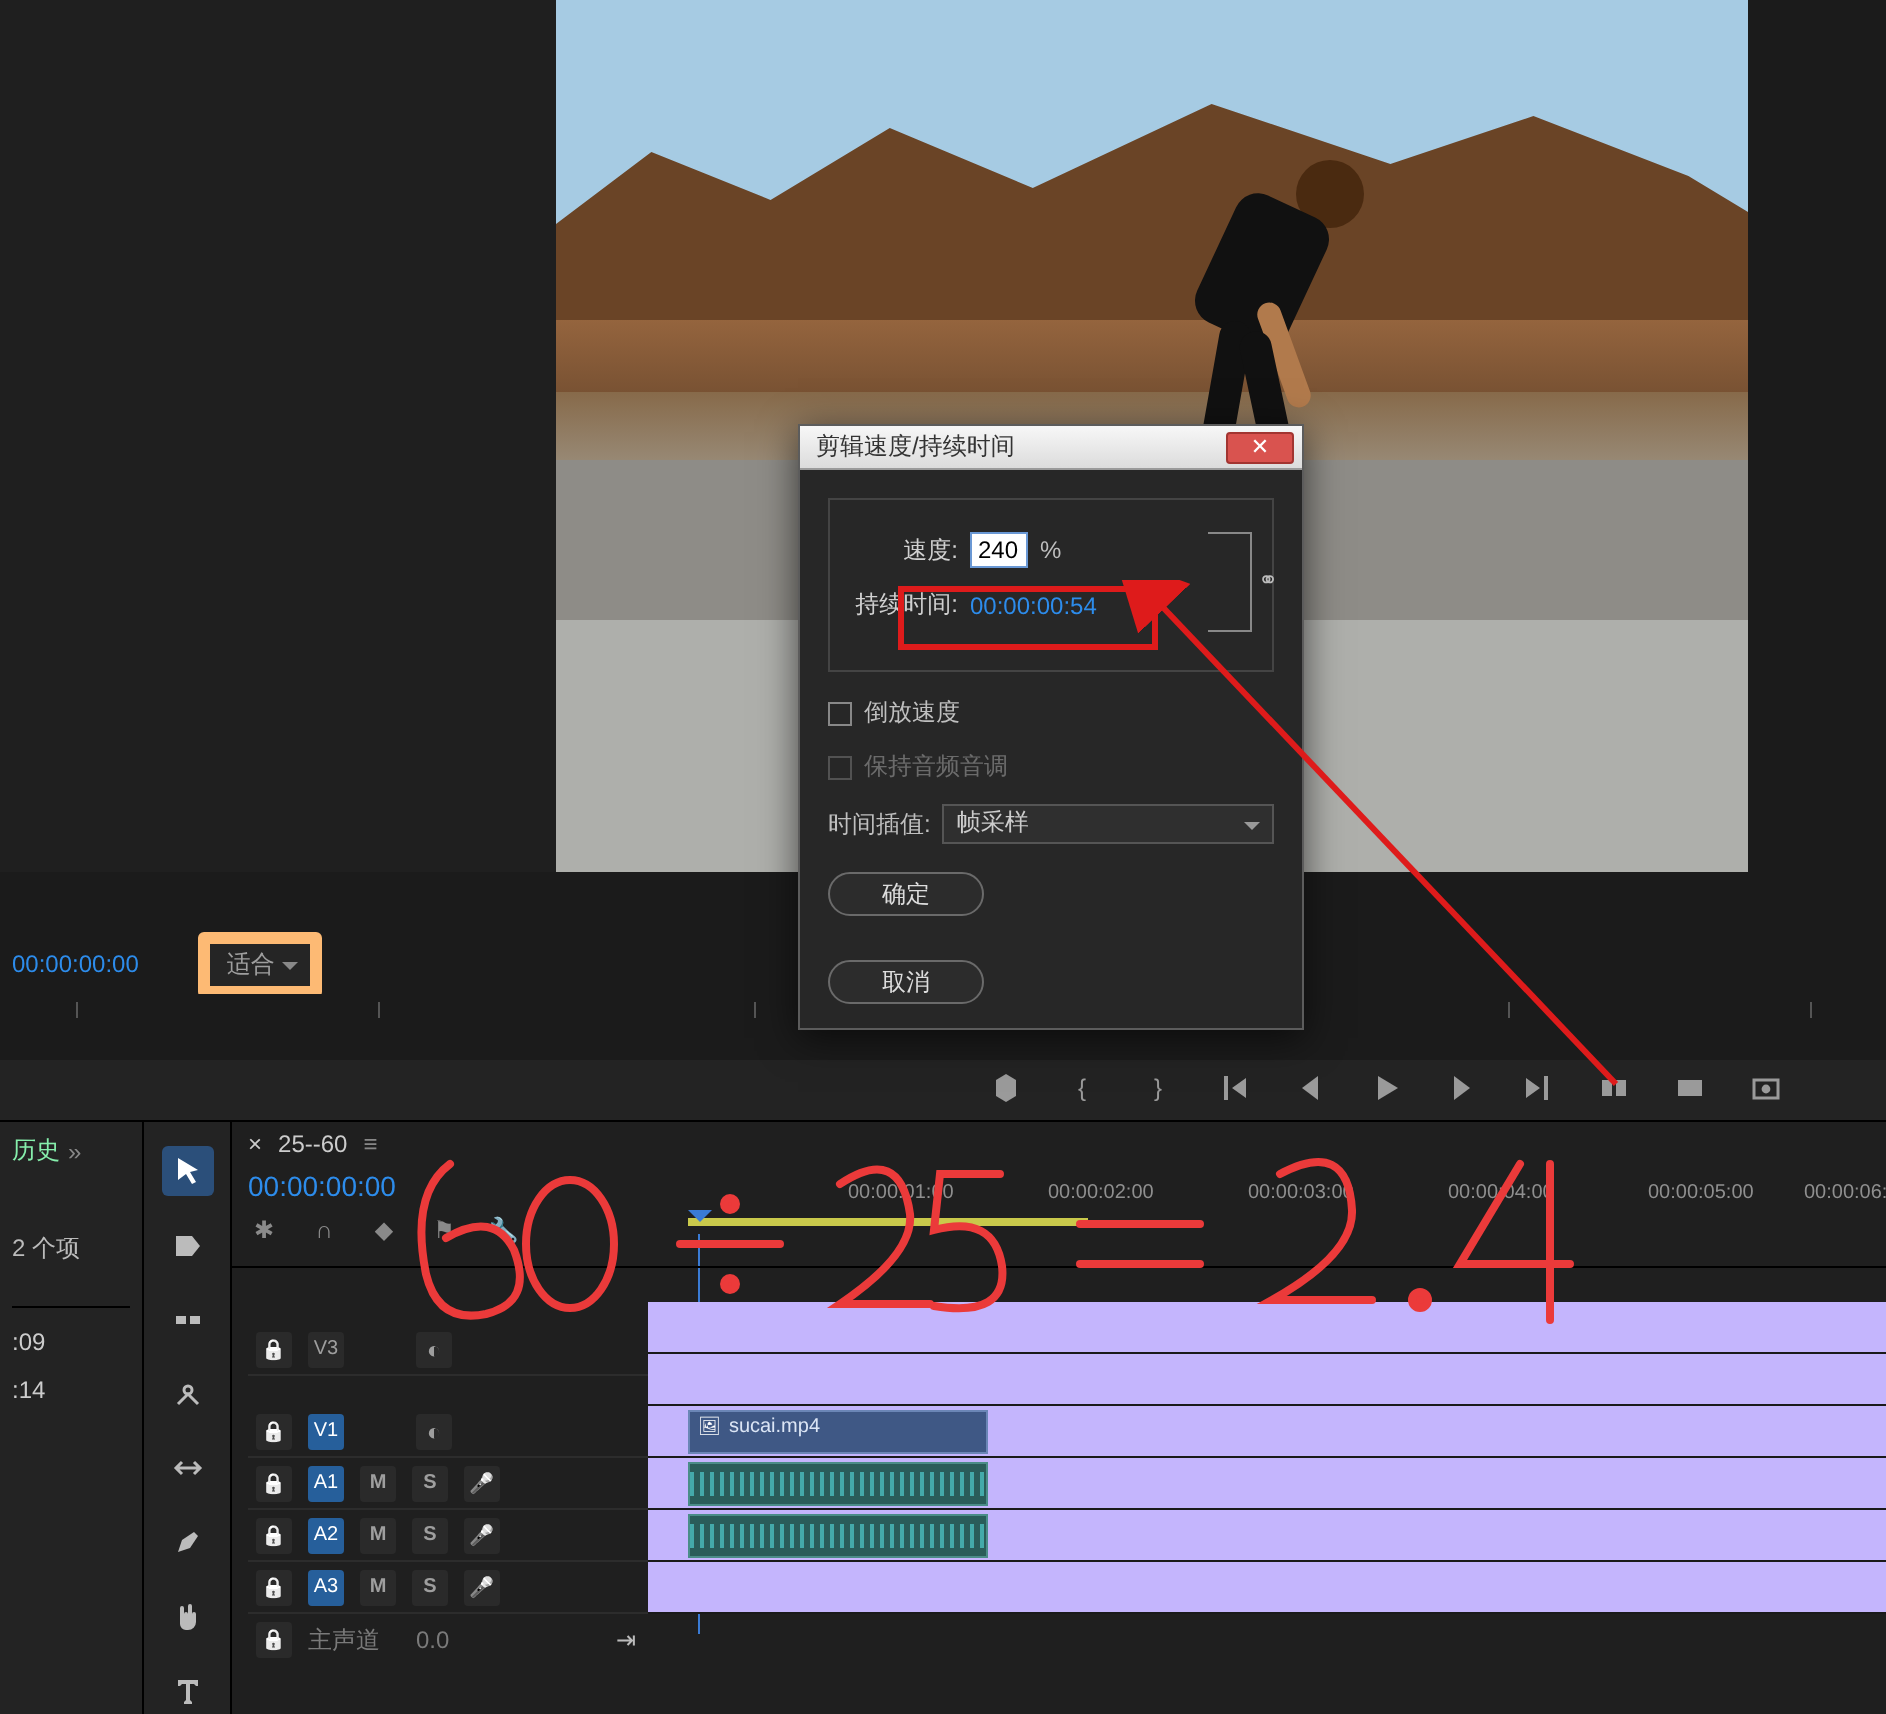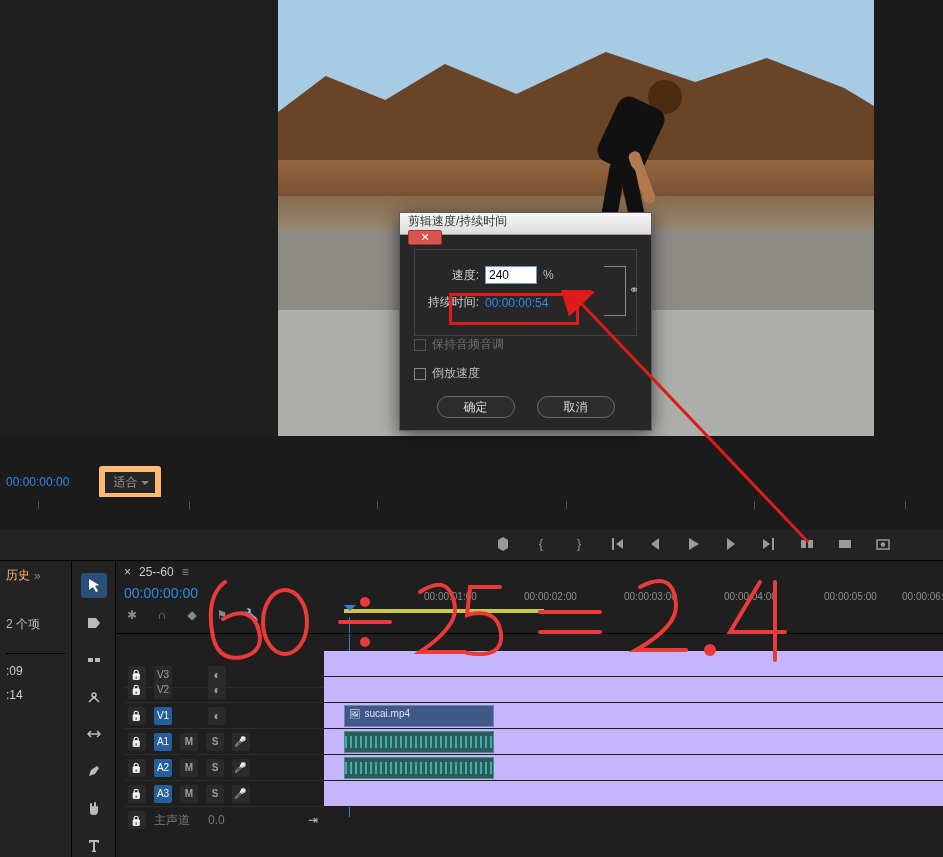--- a/index.html
+++ b/index.html
@@ -90,25 +90,24 @@
     width: 253px;
     background: #272727;
     border: 1px solid #5c5c5c;
     box-shadow: 0 4px 18px rgba(0,0,0,.6);
     z-index: 20;
   }
   .dialog .titlebar {
     height: 22px;
     background: linear-gradient(#f7f7f7,#dcdcdc);
     color: #333;
-    display:flex; justify-content:space-between;
+    display:flex; align-items:center; justify-content:space-between;
     padding: 0 4px 0 8px;
     font-size: 12px;
     border-bottom: 1px solid #9a9a9a;
-    flex-direction: column;
   }
   .dialog .close-btn {
     width: 34px; height: 16px;
     background: #d9534f;
     border: 1px solid #a23531;
     color:#fff; font-size:11px;
     display:flex; align-items:center; justify-content:center;
     border-radius:2px;
   }
   .dlg-body { padding: 14px 14px 12px 14px; }
@@ -118,21 +117,21 @@
     position: relative;
   }
   .row { display:flex; align-items:center; margin-bottom:10px; gap:6px; }
   .row .lab { width: 54px; text-align:right; color:#d0d0d0;}
   .link-bracket {
     position:absolute; right:10px; top:16px; width:22px; height:50px;
     border:1px solid #888; border-left:none;
   }
   .link-bracket:after{content:"⚭"; position:absolute; right:-14px; top:16px; color:#bbb;}
   .speed-input{
-    width:52px; height:18px; background:#fff; color:#000;
+    width:29px; height:18px; background:#fff; color:#000;
     border:1px solid #6a98d4; padding:0 3px; font-size:12px;
   }
   .duration-val{ color:#2d8ceb; }
   .redbox {
     position:absolute; left:34px; top:43px;
     width:130px; height:32px;
     border:3px solid #de1b1b;
     pointer-events:none;
   }
   .chk { width:12px; height:12px; border:1px solid #888; display:inline-block; flex:none;}
@@ -143,39 +142,39 @@
     color:#ccc; padding:0 6px; position:relative;
   }
   .interp-select:after{content:""; position:absolute; right:6px; top:8px;
     border:4px solid transparent; border-top-color:#999;}
   .dlg-btn{
     width:78px; height:22px; border-radius:11px;
     border:1px solid #6a6a6a; background:#2c2c2c; color:#ddd;
     display:flex; align-items:center; justify-content:center;
     cursor:pointer;
   }
-  .dlg-buttons{ display:flex; justify-content:center; gap:22px; margin-top:14px;}
+  .dlg-buttons{ display:flex; justify-content:center; gap:22px; margin-top:14px;flex-direction:column;}
 
   
   .transport {
     position:absolute; left:495px; top:532px; height:24px;
     display:flex; align-items:center; gap:22px; color:#9a9a9a;
     z-index:5;
   }
   .ticon{width:16px; height:16px; display:flex; align-items:center; justify-content:center;}
   .ticon svg{width:16px;height:16px;fill:#9a9a9a;}
 
   
   .bottom {
     position:absolute; left:0; top:560px; right:0; bottom:0;
     display:flex;
     border-top:1px solid #000;
   }
   .panel-a{ width:72px; background:#232323; border-right:1px solid #000; padding:6px;}
-  .panel-a .tab{ color:#fdba74; display:flex; align-items:center; gap:4px; margin-bottom:10px;}
+  .panel-a .tab{ color:#86efac; display:flex; align-items:center; gap:4px; margin-bottom:10px;}
   .panel-a .tab:after{content:"»"; color:#888;}
   .panel-a .sub{ color:#bbb; margin-top:32px;}
   .panel-a .tc{ display:block; margin-top:10px; color:#ccc;}
 
   .panel-b{ width:44px; background:#232323; border-right:1px solid #000;
     display:flex; flex-direction:column; align-items:center; gap:12px; padding-top:12px;}
   .toolbtn{ width:26px; height:26px; display:flex; align-items:center; justify-content:center;
     border-radius:3px; color:#bbb;}
   .toolbtn.sel{ background:#2b4f7a; color:#fff;}
   .toolbtn svg{width:16px;height:16px;fill:currentColor;}
@@ -358,27 +357,33 @@
         <input class="speed-input" value="240" style="">
         <span>%</span>
       </div>
       <div class="row">
         <span class="lab">持续时间:</span>
         <span class="duration-val">00:00:00:54</span>
       </div>
       <div class="link-bracket"></div>
     </div>
 
+    <div class="row" style="margin-top:12px;">
+      <span class="chk"></span>
+      <span>倒放速度</span>
+    </div>
     <div class="row">
       <span class="chk disabled"></span>
       <span class="chk-label disabled">保持音频音调</span>
     </div>
-    <div class="row" style="margin-top:12px;">
-      <span class="chk"></span>
-      <span>倒放速度</span>
+    <div class="row">
+      <span>时间插值:</span>
+      <div class="interp-select">
+        <span>帧采样</span>
+      </div>
     </div>
 
     <div class="dlg-buttons">
       <div class="dlg-btn">确定</div>
       <div class="dlg-btn">取消</div>
     </div>
   </div>
 </div>
 
 <svg class="arrow-anno" viewBox="0 0 260 260">
@@ -473,26 +478,20 @@
     <div class="hrule" style="top:72px;"></div>
 
     <div class="track-head" style="top:101px;align-items:center;">
       <span class="th-btn th-lock"></span>
       <span class="th-btn">V3</span>
       <span style="width:20px"></span>
       <span class="th-btn th-eye"></span>
     </div>
     <div class="track-lane" style="top:90px;"></div>
 
-    <div class="track-head" style="top:116px;">
-      <span class="th-btn th-lock"></span>
-      <span class="th-btn">V2</span>
-      <span style="width:20px"></span>
-      <span class="th-btn th-eye"></span>
-    </div>
     <div class="track-lane" style="top:116px;"></div>
 
     <div class="track-head" style="top:142px;">
       <span class="th-btn th-lock"></span>
       <span class="th-btn sel">V1</span>
       <span style="width:20px"></span>
       <span class="th-btn th-eye"></span>
     </div>
     <div class="track-lane" style="top:142px;">
       <div class="clip-v">sucai.mp4</div>

